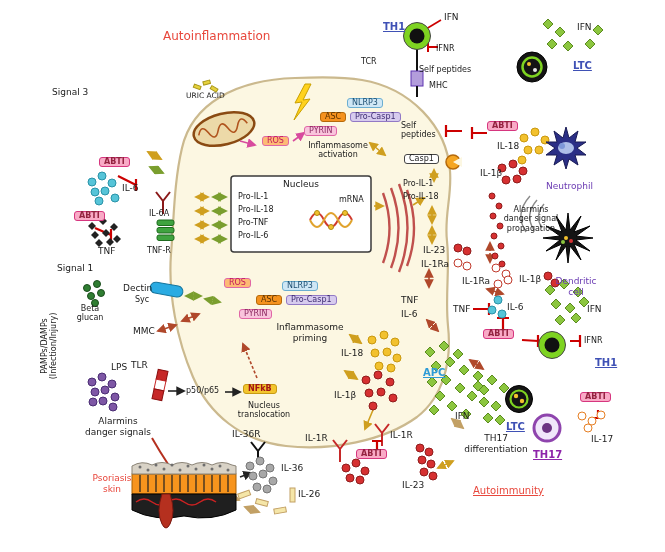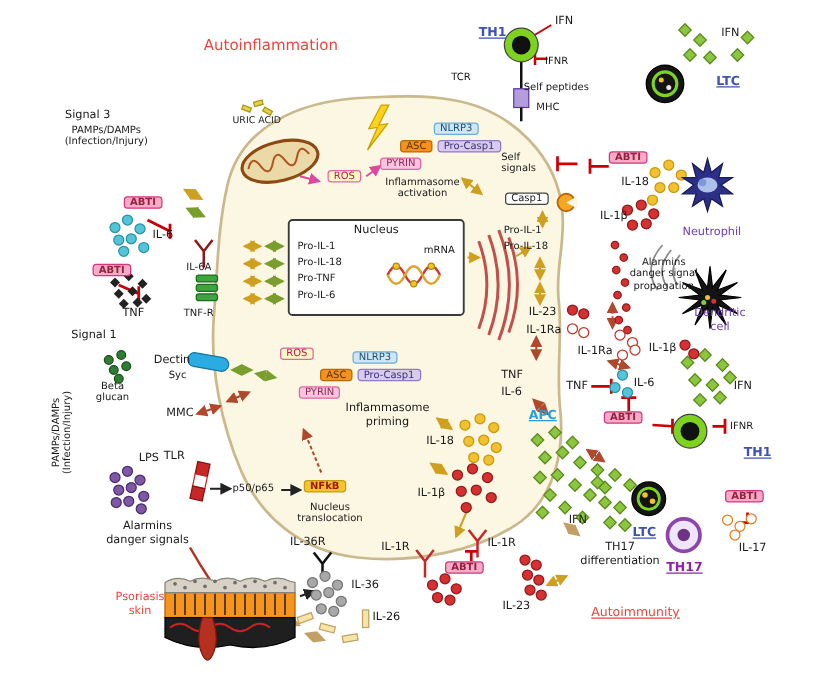--- a/index.html
+++ b/index.html
@@ -8,28 +8,28 @@
   #canvas { position:relative; width:665px; height:552px; background:#fff; overflow:hidden; }
   svg.layer { position:absolute; left:0; top:0; }
   .lbl { position:absolute; font-size:9px; color:#1a1a1a; line-height:1.18; white-space:pre-line; }
   .c { text-align:center; }
   .b { font-weight:bold; }
   .s7 { font-size:7.5px; } .s8 { font-size:8px; } .s10 { font-size:10px;text-decoration:underline; } .s11 { font-size:12px; }
   .red { color:#e8473c; }
   .blue { color:#3f51b5; }
   .violet { color:#6a3ab2; }
   .purple { color:#8e24aa; }
-  .apcc { color:#2e9bd6; }
+  .apcc { color:#2e9bd6;margin-top:40px; }
   .box { position:absolute; font-size:8px; line-height:1; padding:0 4px; border-radius:3px; border:1px solid; text-align:center; white-space:nowrap; }
   .abti { background:#f9aac6; border-color:#d6367f; color:#93223f; font-weight:bold; }
   .nlrp3 { background:#cfe7f5; border-color:#6baed1; color:#1d4f72; }
   .asc { background:#f5921e; border-color:#b5690a; color:#5b3200; }
   .procasp { background:#d7cbee; border-color:#9279c5; color:#3f2d73; }
   .pyrin { background:#f9c4dc; border-color:#e066a6; color:#8d2a62; }
-  .ros { background:#fef9c3; border-color:#e066a6; color:#c2185b; }
+  .ros { background:#fdba74; border-color:#e066a6; color:#c2185b; }
   .nfkb { background:#f3c52e; border-color:#c79a12; color:#a31515; font-weight:bold; }
   .casp1 { background:#fff; border-color:#444; color:#222; }
   .vert { transform:rotate(-90deg); transform-origin:left top; }
 </style>
 </head>
 <body>
 
 <div id="canvas">
 
 <svg class="layer" width="665" height="552" viewBox="0 0 665 552">
@@ -451,52 +451,50 @@
 <div class="lbl blue b s10" style="left:383px;top:21px">TH1</div>
 <div class="lbl" style="left:444px;top:12px">IFN</div>
 <div class="lbl s8" style="left:436px;top:44px">IFNR</div>
 <div class="lbl s8" style="left:361px;top:57px">TCR</div>
 <div class="lbl s8" style="left:419px;top:65px">Self peptides</div>
 <div class="lbl s8" style="left:429px;top:81px">MHC</div>
 <div class="lbl" style="left:577px;top:22px">IFN</div>
 <div class="lbl blue b s10" style="left:573px;top:60px">LTC</div>
 
 <div class="lbl" style="left:52px;top:87px">Signal 3</div>
-<div class="lbl c s8" style="left:30px;top:99px;width:110px">PAMPs/DAMPs
-(Infection/Injury)</div>
 <div class="lbl s7" style="left:186px;top:92px">URIC ACID</div>
 
 <div class="box ros" style="left:262px;top:136px">ROS</div>
 <div class="lbl c s8" style="left:298px;top:141px;width:80px">Inflammasome
 activation</div>
 <div class="box nlrp3" style="left:347px;top:98px">NLRP3</div>
 <div class="box asc" style="left:320px;top:112px">ASC</div>
 <div class="box procasp" style="left:350px;top:112px">Pro-Casp1</div>
 <div class="box pyrin" style="left:304px;top:126px">PYRIN</div>
 
 <div class="lbl s8" style="left:401px;top:121px">Self
-signals</div>
+peptides</div>
 <div class="box casp1" style="left:404px;top:154px">Casp1</div>
 <div class="lbl s8" style="left:403px;top:179px">Pro-IL-1</div>
 <div class="lbl s8" style="left:403px;top:192px">Pro-IL-18</div>
 
 <div class="box abti" style="left:99px;top:157px">ABTI</div>
 <div class="box abti" style="left:74px;top:211px">ABTI</div>
 <div class="box abti" style="left:487px;top:121px">ABTI</div>
 <div class="box abti" style="left:483px;top:329px">ABTI</div>
 <div class="box abti" style="left:580px;top:392px">ABTI</div>
 <div class="box abti" style="left:356px;top:449px">ABTI</div>
 
 <div class="lbl" style="left:497px;top:141px">IL-18</div>
 <div class="lbl violet" style="left:546px;top:181px">Neutrophil</div>
 <div class="lbl" style="left:480px;top:168px">IL-1β</div>
 <div class="lbl c s8" style="left:496px;top:205px;width:70px">Alarmins
 danger signal
 propagation</div>
-<div class="lbl c violet" style="left:550px;top:246px;width:52px">Dendritic
+<div class="lbl c violet" style="left:550px;top:276px;width:52px">Dendritic
 cell</div>
 
 <div class="lbl" style="left:122px;top:183px">IL-6</div>
 <div class="lbl s8" style="left:149px;top:209px">IL-6A</div>
 <div class="lbl" style="left:98px;top:246px">TNF</div>
 <div class="lbl s8" style="left:147px;top:246px">TNF-R</div>
 
 <div class="lbl c" style="left:231px;top:179px;width:140px">Nucleus</div>
 <div class="lbl s8" style="left:238px;top:192px">Pro-IL-1</div>
 <div class="lbl s8" style="left:238px;top:205px">Pro-IL-18</div>

